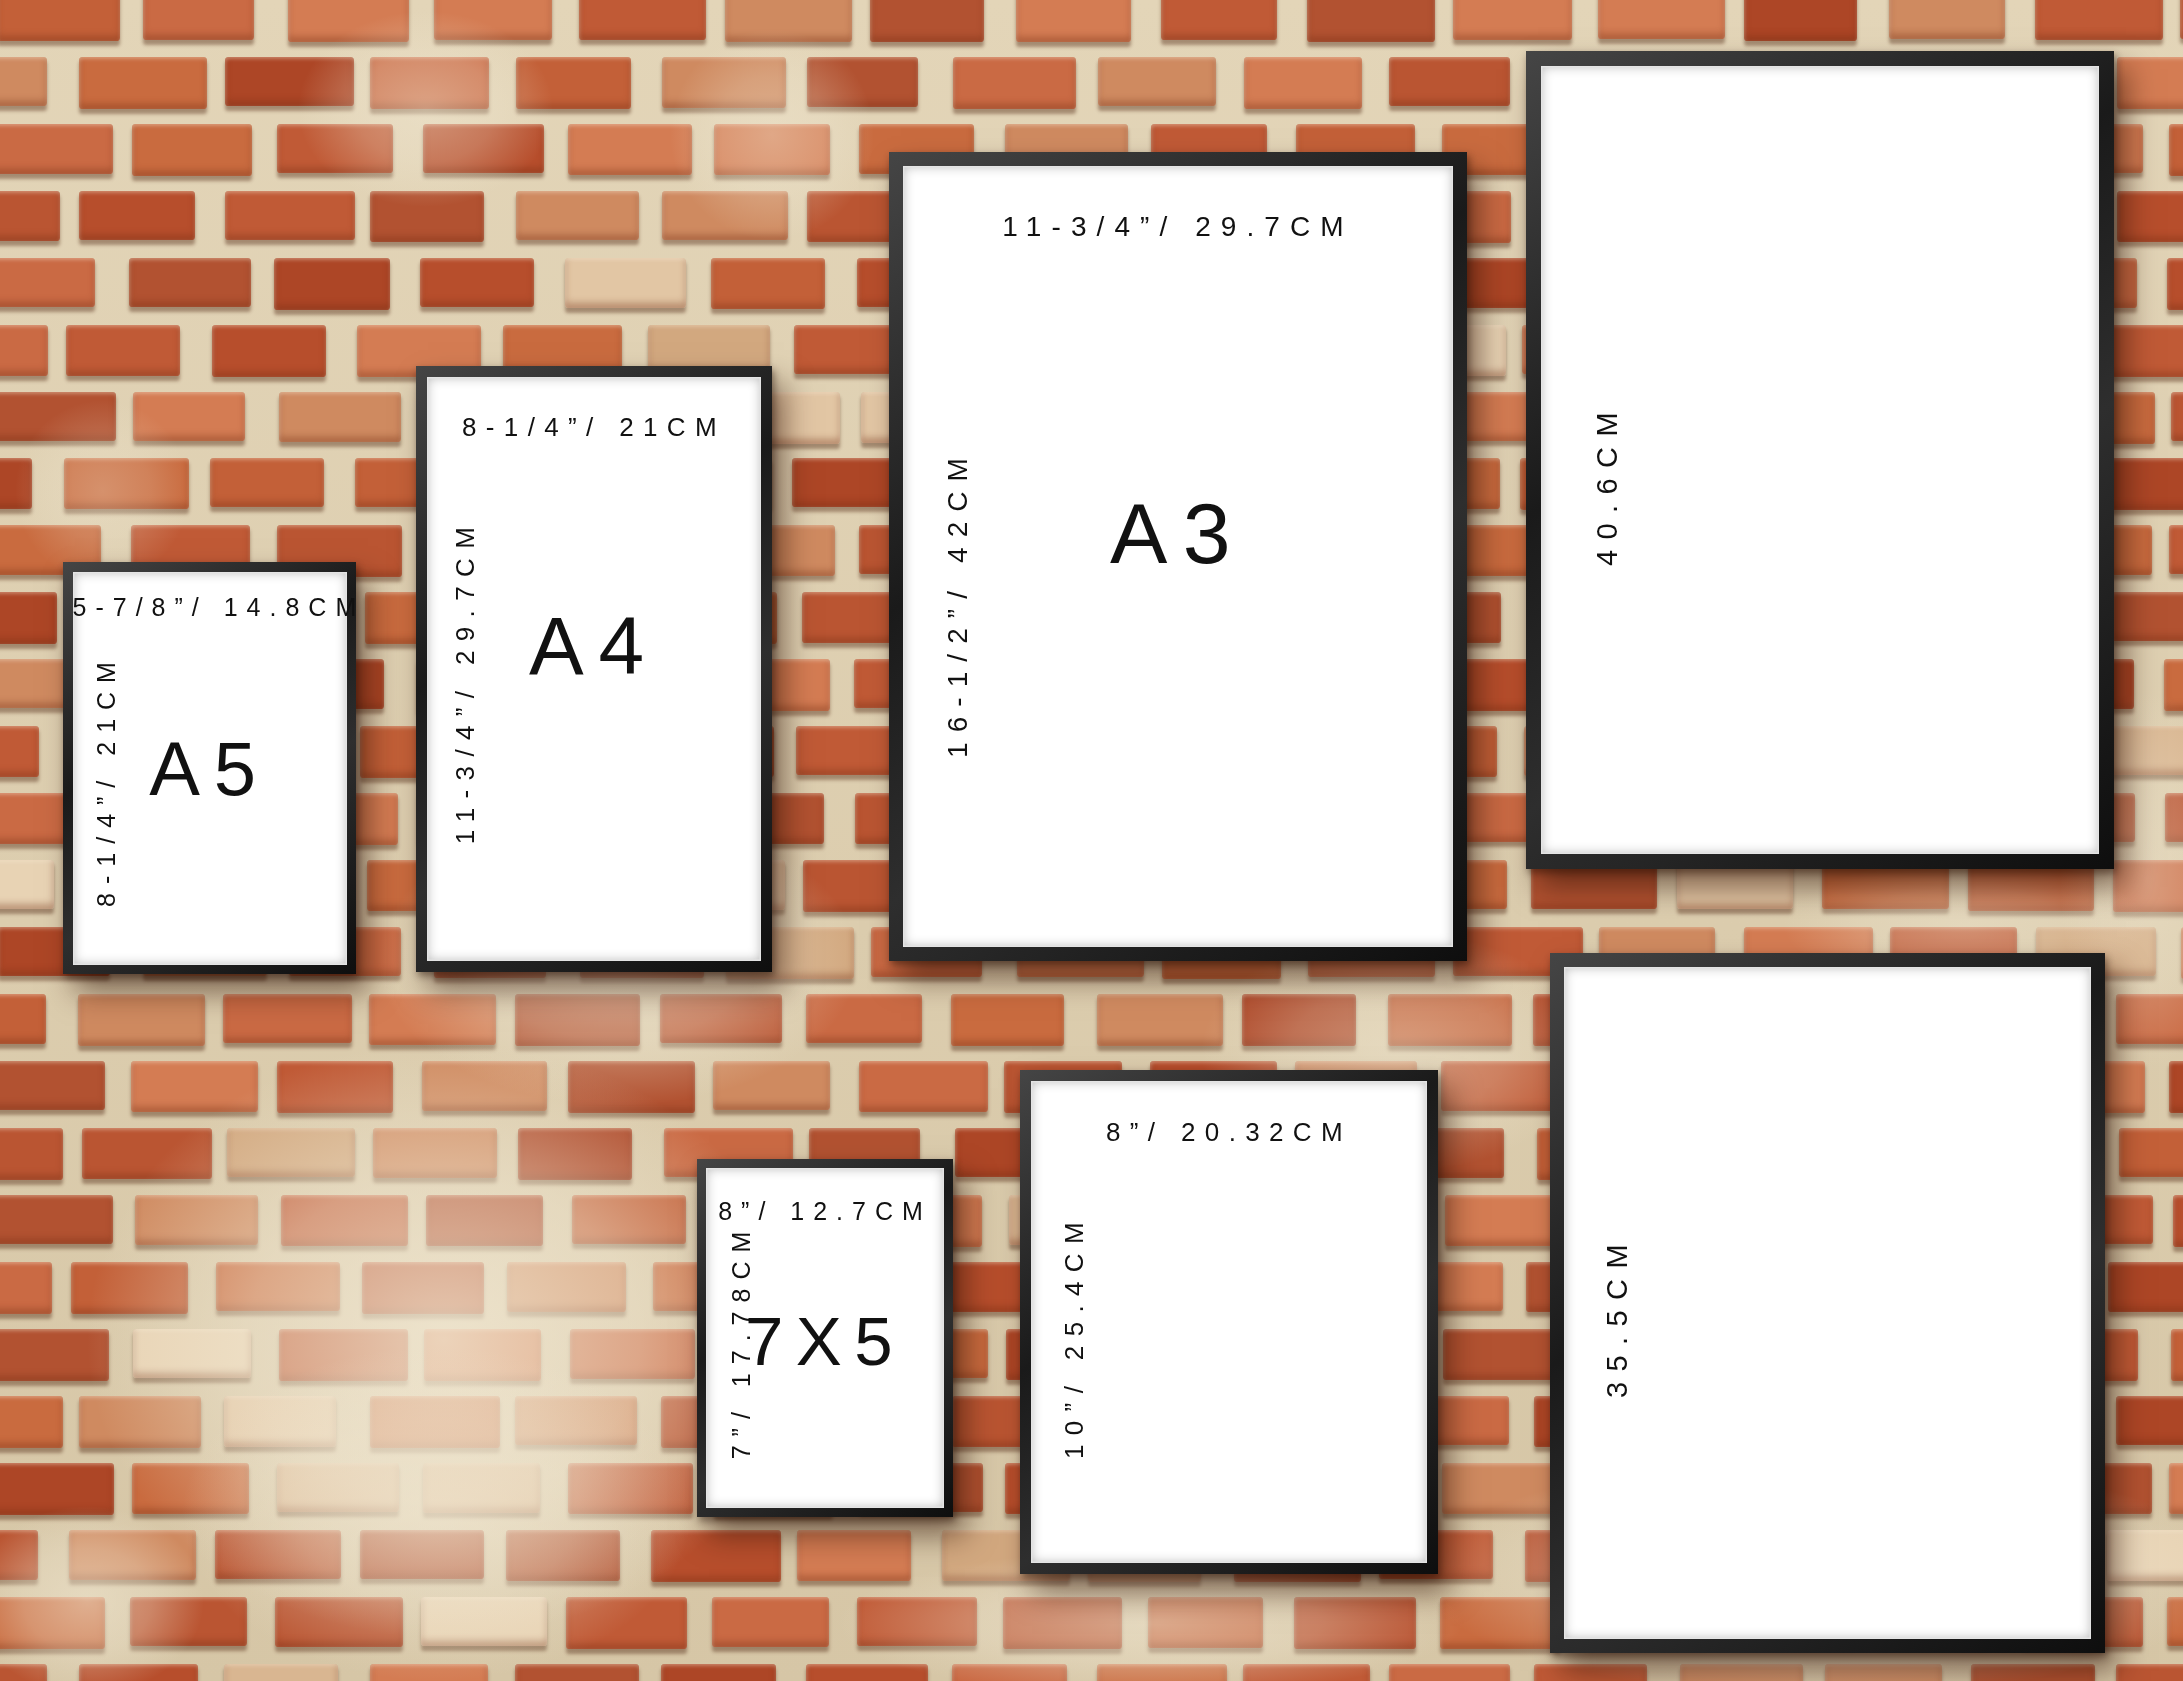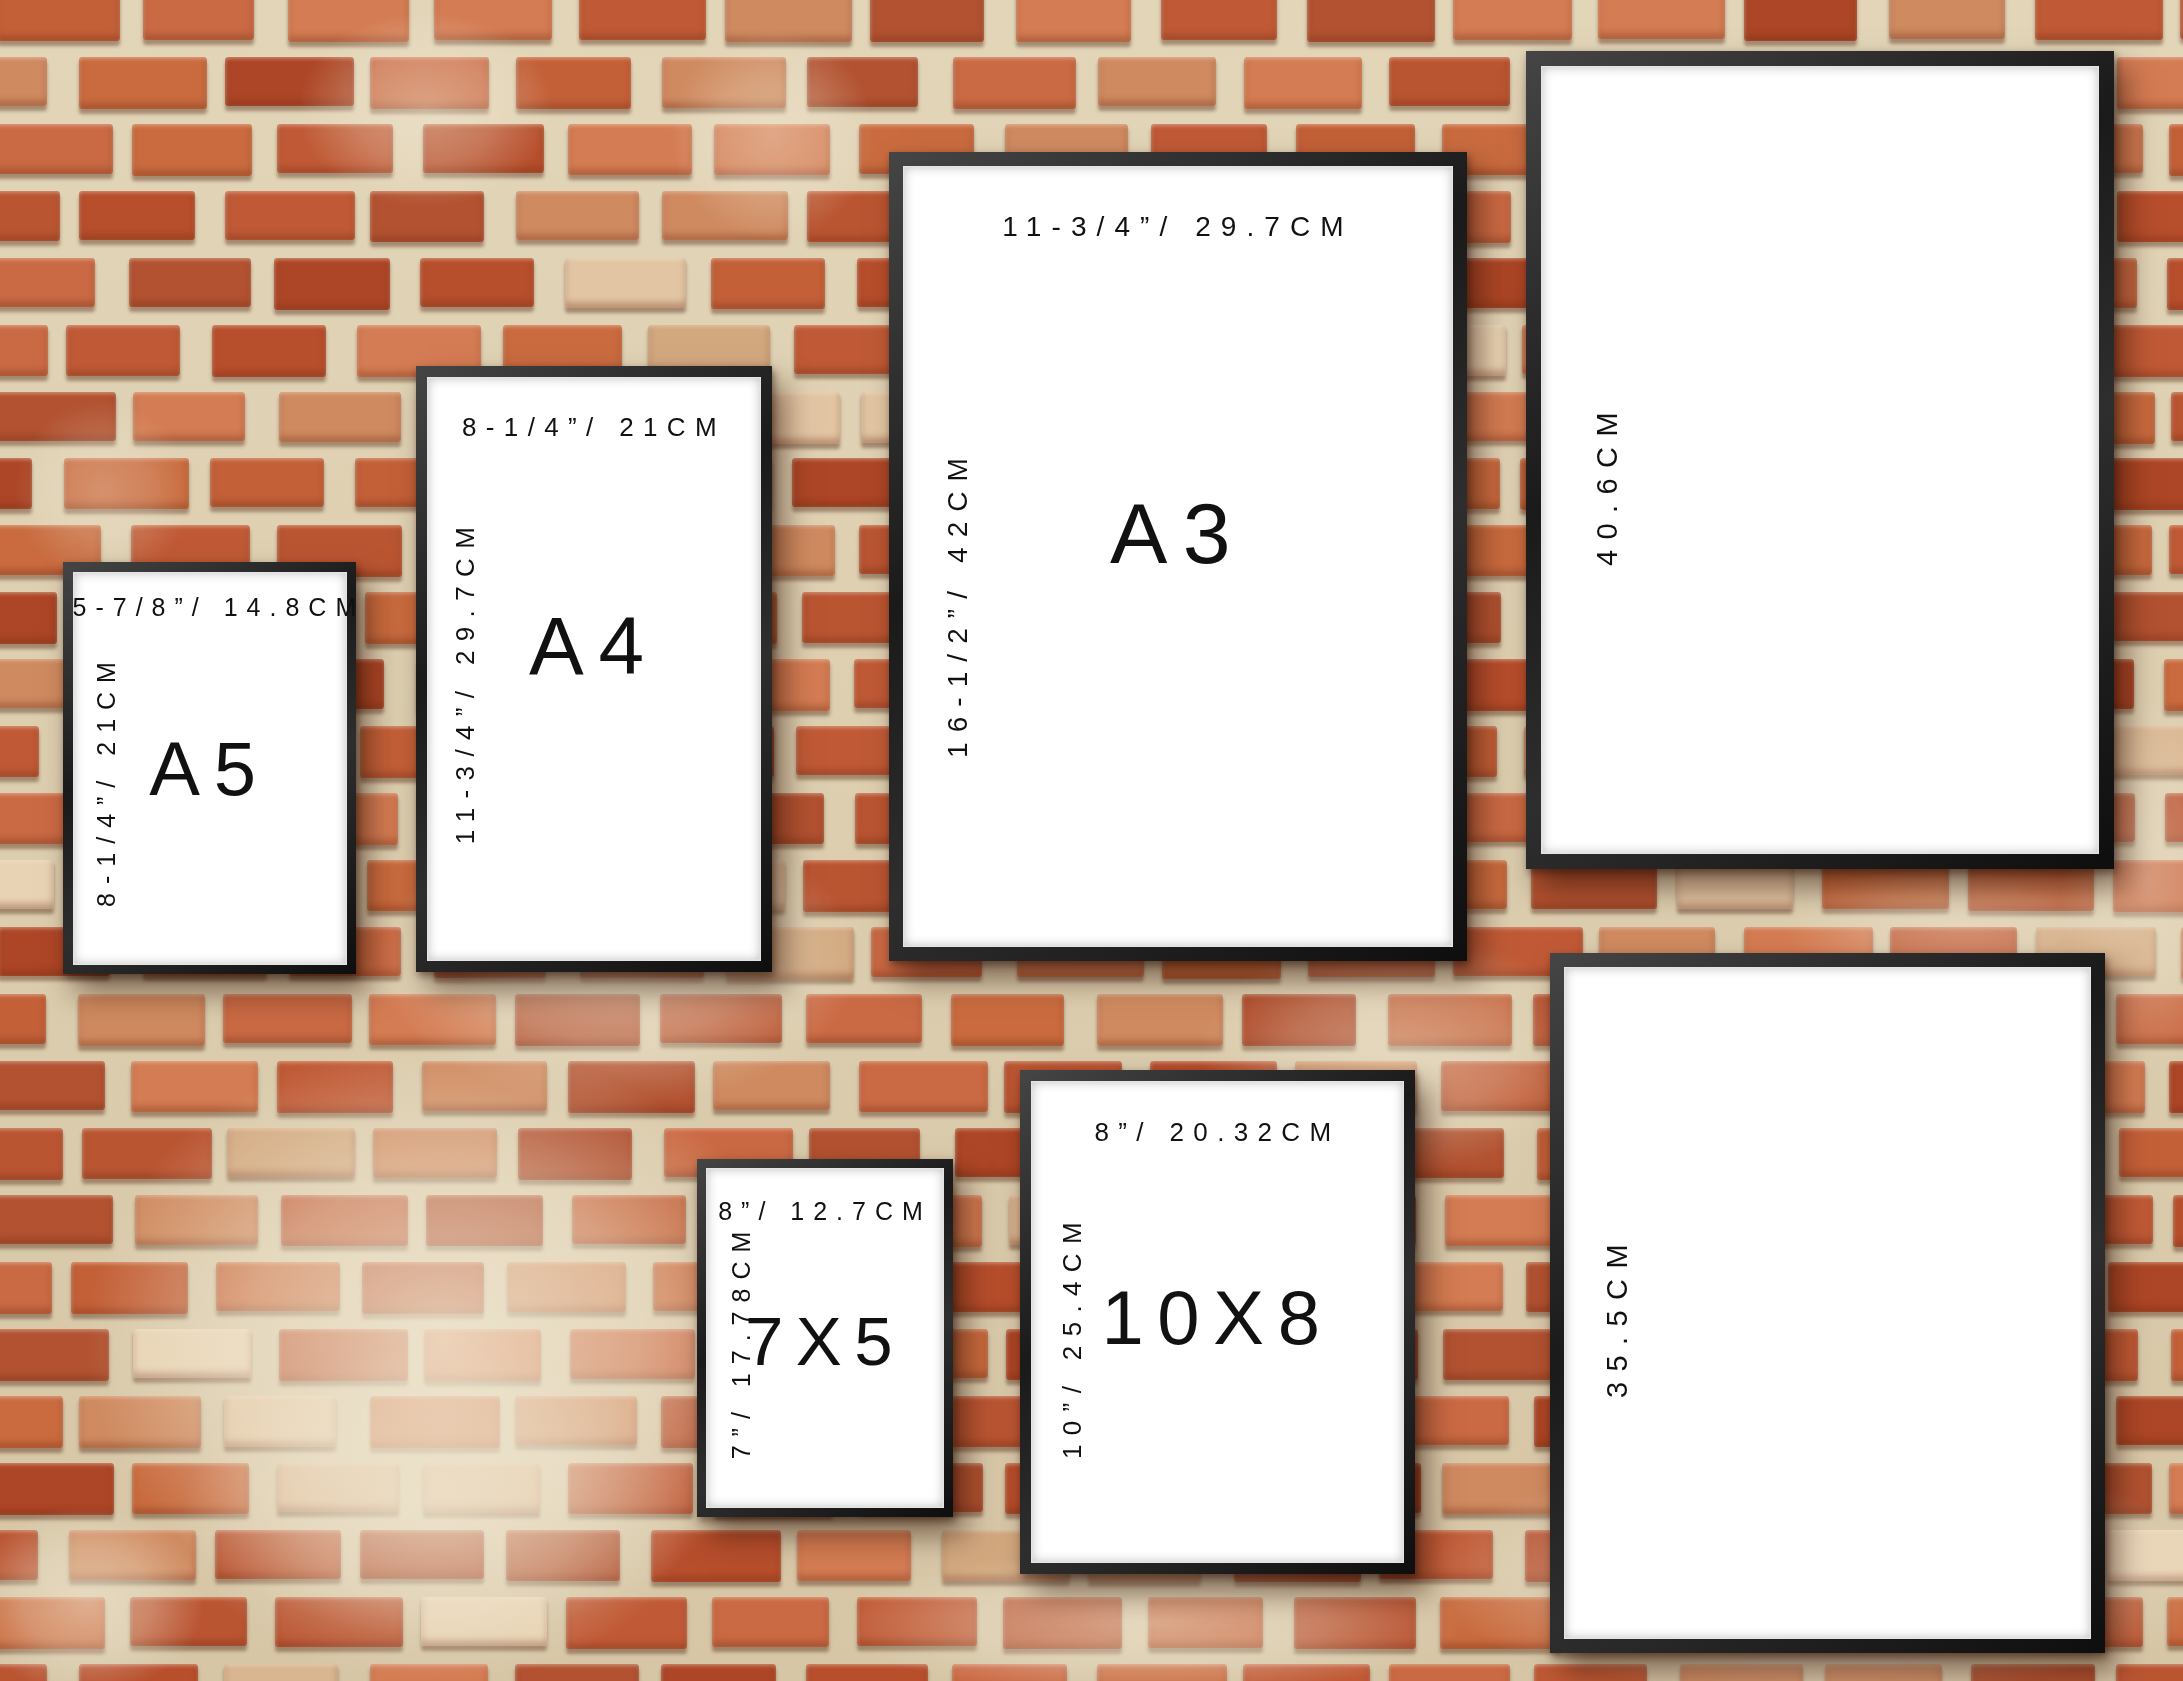--- a/index.html
+++ b/index.html
@@ -59,21 +59,21 @@
     translate: -50% -50%;
     white-space: nowrap;
     font-size: var(--fb); letter-spacing: .18em;
   }
 
   #f-a5    { left:63px;   top:562px;  width:293px; height:412px;  --bw:9.5px; --fs:25px; --fb:76px; --ct:50%;  --tt:5.5%; --sl:7%;  --st:53%; }
   #f-a4    { left:416px;  top:366px;  width:356px; height:606px;  --bw:11px; --fs:26px; --fb:82px; --ct:46%;  --tt:6%;   --sl:7%;  --st:52%; }
   #f-a3    { left:889px; top:152px;  width:578px; height:809px; --bw:14px; --fs:28px; --fb:86px; --ct:47%;  --tt:5.8%; --sl:7%;  --st:56%; }
   #f-12x16 { left:1526px; top:51px;   width:588px; height:818px; --bw:15.3px; --fs:29px; --fb:82px; --ct:48%;  --tt:6.8%; --sl:9%;  --st:53%; }
   #f-7x5   { left:697px;  top:1159px; width:256px; height:358px;  --bw:8.7px; --fs:25px; --fb:69px;  --ct:51%;  --tt:8.5%; --sl:9%;  --st:51%; }
-  #f-10x8  { left:1020px; top:1070px; width:395px; height:504px;  --bw:11px; --fs:26px; --fb:76px; --ct:49%;  --tt:7.5%; --sl:7%;  --st:53%; }
+  #f-10x8  { left:1020px; top:1070px; width:395px; height:504px;padding-left:23px;  --bw:11px; --fs:26px; --fb:76px; --ct:49%;  --tt:7.5%; --sl:7%;  --st:53%; }
   #f-11x14 { left:1550px; top:953px; width:555px; height:700px;  --bw:14px; --fs:29px; --fb:82px; --ct:50%;  --tt:7.8%; --sl:7%;  --st:52%; }
 </style>
 </head>
 <body>
 
 <div id="scene">
 
   <div id="wall">
       <div class="brick" style="left: -2.9px; top: -10.2px; width: 123px; height: 51px; background: linear-gradient(rgb(195, 96, 56) 0%, rgb(195, 96, 56) 70%, rgba(0, 0, 0, 0) 160%), rgb(195, 96, 56);"></div>
       <div class="brick" style="left: 143px; top: -10.2px; width: 111px; height: 50px; background: linear-gradient(rgb(202, 106, 68) 0%, rgb(202, 106, 68) 70%, rgba(0, 0, 0, 0) 160%), rgb(202, 106, 68);"></div>
@@ -540,21 +540,20 @@
       <div class="label-top">8”/ 12.7CM</div>
       <div class="label-side">7”/ 17.78CM</div>
       <div class="label-center">7X5</div>
     </div>
   </div>
 
   <div class="frame" id="f-10x8">
     <div class="paper">
       <div class="label-top">8”/ 20.32CM</div>
       <div class="label-side">10”/ 25.4CM</div>
-      <div class="label-center">10X8</div>
     </div>
   </div>
 
   <div class="frame" id="f-11x14">
     <div class="paper">
       <div class="label-side">35.5CM</div>
     </div>
   </div>
 
 </div>

